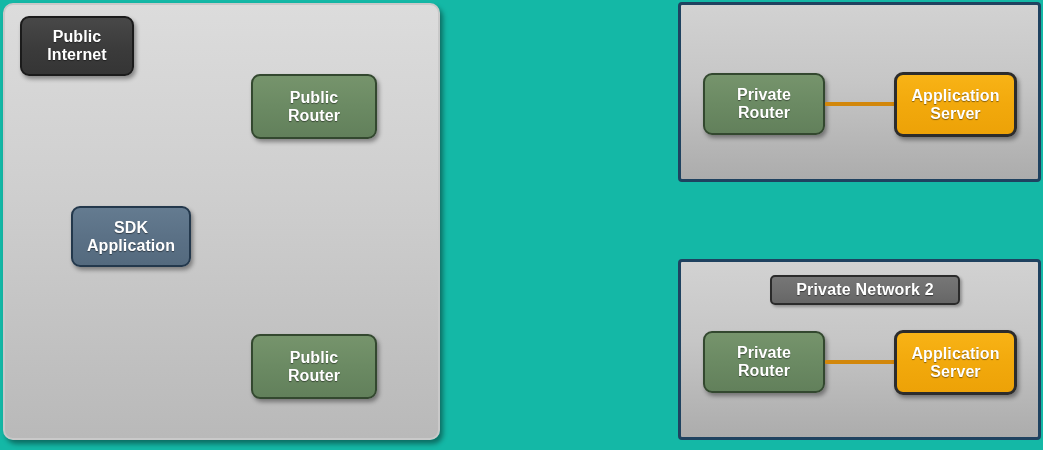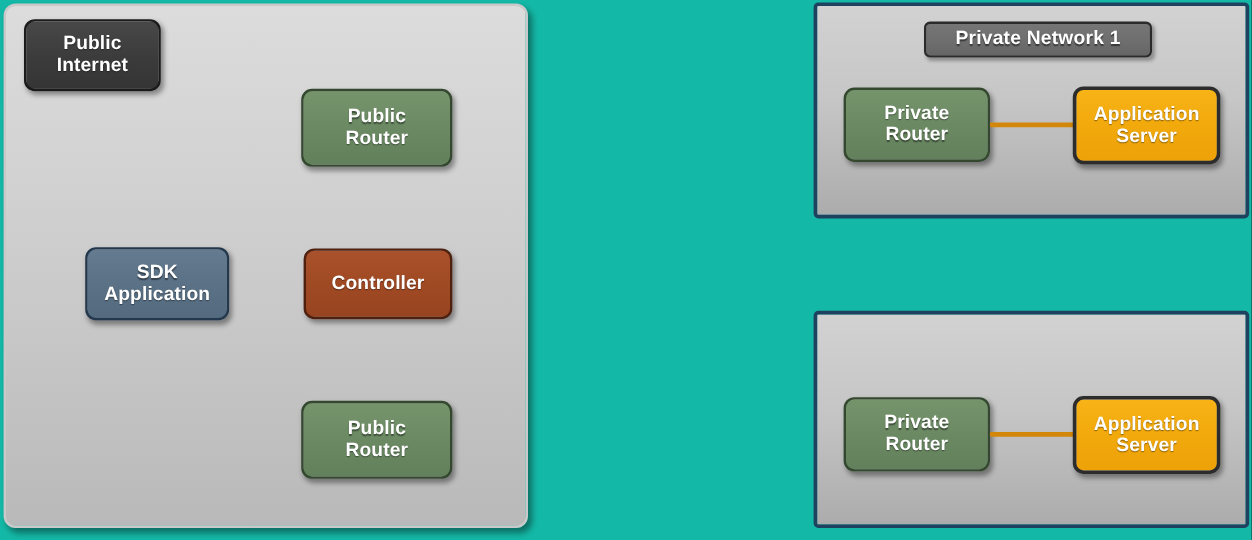--- a/index.html
+++ b/index.html
@@ -130,41 +130,40 @@
 
     <div class="node internet" style="left:15px; top:11px; width:114px; height:60px;">Public
 Internet</div>
 
     <div class="node router" style="left:246px; top:69px; width:126px; height:65px;">Public
 Router</div>
 
     <div class="node sdk" style="left:30px; top:201px; width:120px; height:61px;margin-left:36px;">SDK
 Application</div>
 
-    <div class="node controller" style="left:248px; top:202px; width:124px; height:59px;">Controller</div>
 
     <div class="node router" style="left:246px; top:329px; width:126px; height:65px;">Public
 Router</div>
   </div>
 
   <div class="zone-private" style="left:678px; top:2px; width:363px; height:180px;">
 
-    <div class="zone-title" style="left:89px; top:13px; width:190px; height:30px;">Private Network 1</div>
 
     <div class="node router" style="left:22px; top:68px; width:122px; height:62px;">Private
 Router</div>
 
     <div class="link" style="left:144px; top:97px; width:71px;"></div>
 
     <div class="node appserver" style="left:213px; top:67px; width:123px; height:65px;">Application
 Server</div>
   </div>
 
   <div class="zone-private" style="left:678px; top:259px; width:363px; height:181px;">
 
+    <div class="zone-title" style="left:89px; top:13px; width:190px; height:30px;">Private Network 2</div>
 
     <div class="node router" style="left:22px; top:69px; width:122px; height:62px;">Private
 Router</div>
 
     <div class="link" style="left:144px; top:98px; width:71px;"></div>
 
     <div class="node appserver" style="left:213px; top:68px; width:123px; height:65px;">Application
 Server</div>
   </div>
 

